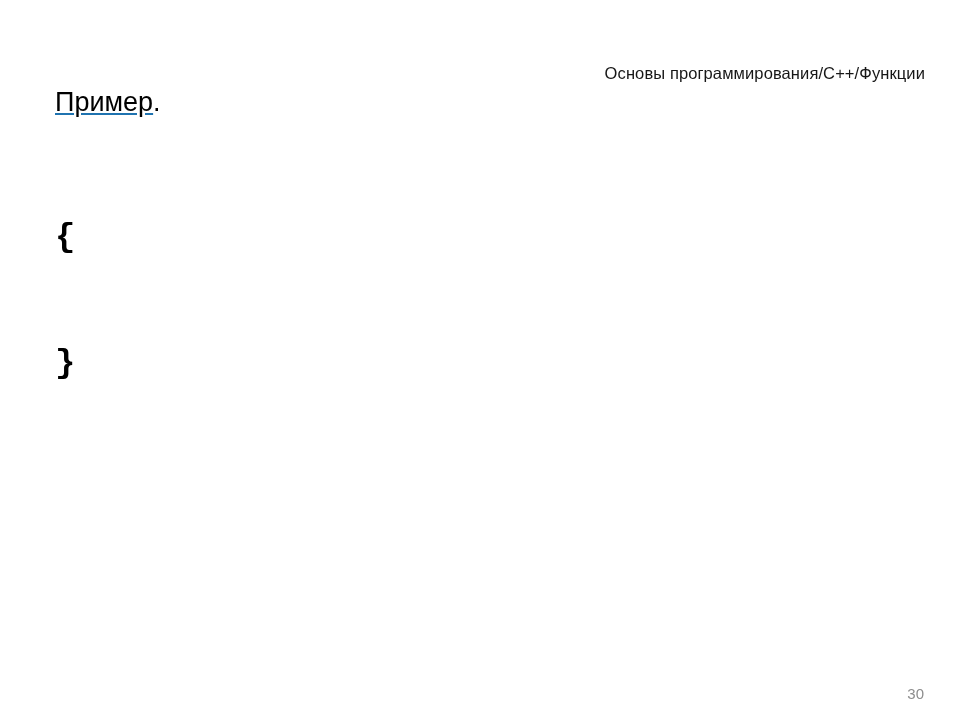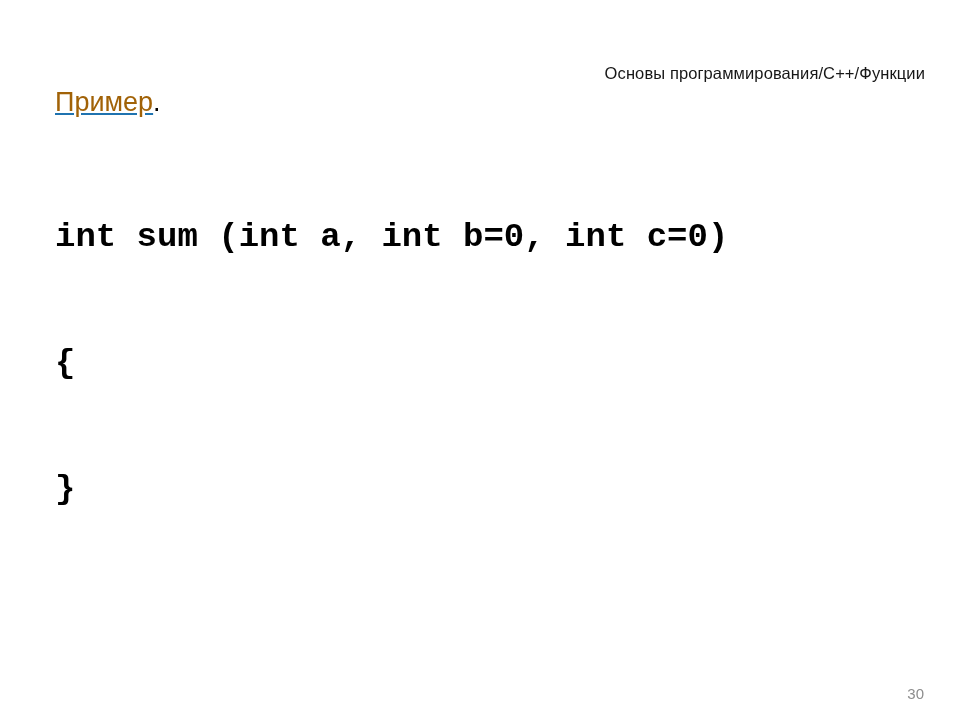--- a/index.html
+++ b/index.html
@@ -44,21 +44,21 @@
     top: 88px;
     left: 55px;
     font-family: "Liberation Sans", sans-serif;
     font-size: 27px;
     font-weight: 400;
     color: #000000;
     white-space: nowrap;
     line-height: 1.1;
   }
   .example-link {
-    color: #a16207;
+    color: #000000;
     text-decoration: underline;
     text-decoration-color: #1F73B0;
     text-underline-offset: 2px;
   }
   .example-period {
     color: #000000;
     text-decoration: none;
   }
 
   
@@ -96,21 +96,20 @@
 
 <div class="slide">
 
   <div class="header-breadcrumb">Основы программирования/C++/Функции</div>
 
   <div class="example-line">
     <span class="example-link">Пример</span><span class="example-period">.</span>
   </div>
 
   <div class="code-block">
-    <span class="code-line">int sum (int a, int b=0, int c=0)</span>
     <span class="code-line">{</span>
     <span class="code-line">}</span>
     
     
     
     
     
     
     
     

